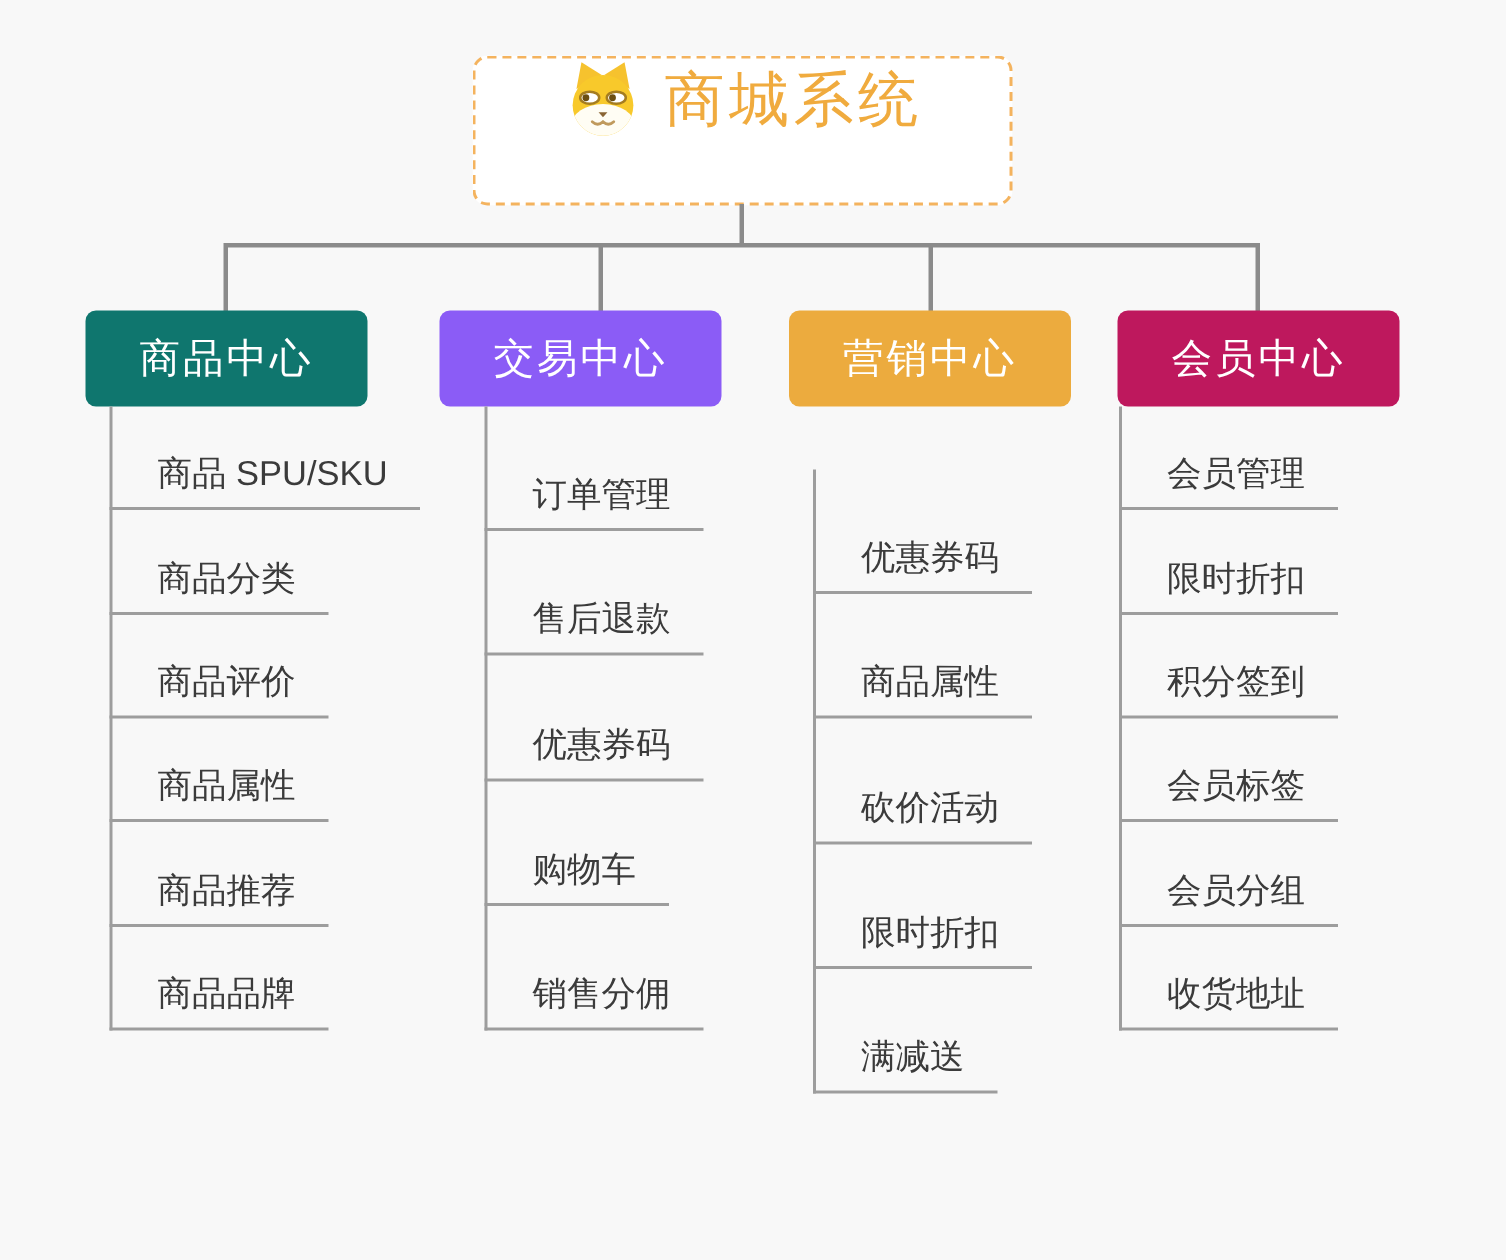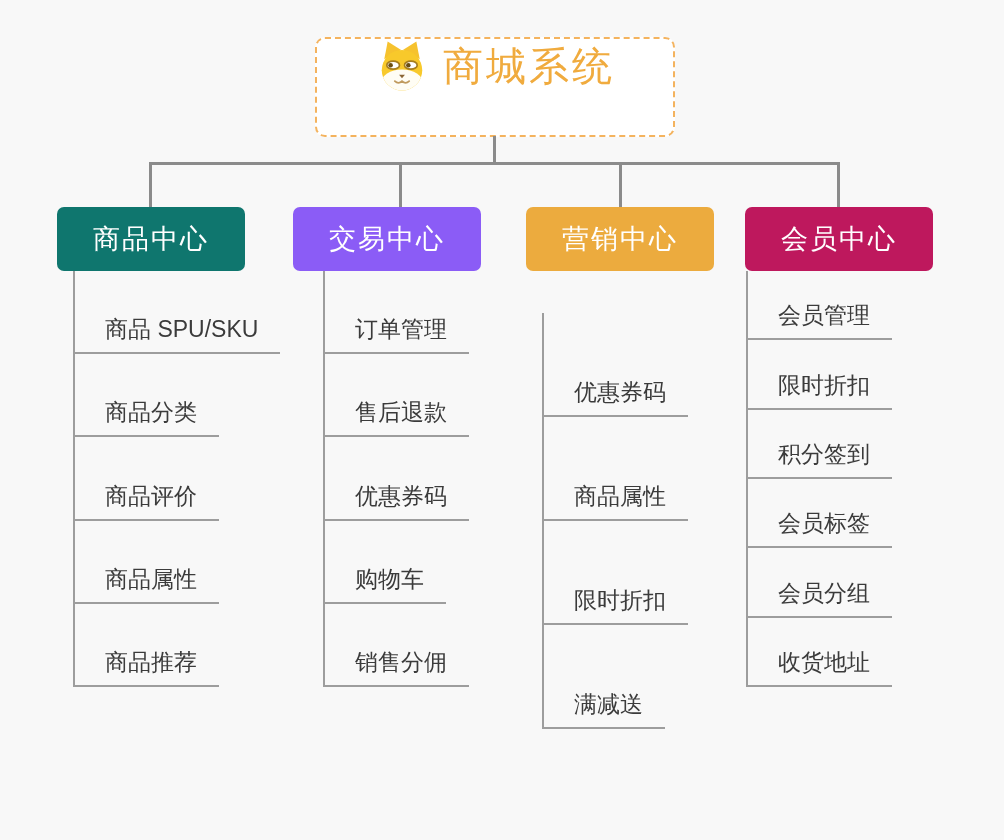--- a/index.html
+++ b/index.html
@@ -142,20 +142,23 @@
         </div>
       <div class="item">
           <span class="item-label">商品评价</span>
         </div>
       <div class="item">
           <span class="item-label">商品属性</span>
         </div>
       <div class="item">
           <span class="item-label">商品推荐</span>
         </div>
+      <div class="item">
+          <span class="item-label">商品品牌</span>
+        </div>
     </div>
   </div>
 
   <div class="branch b1">
     <div class="branch-box">
       <span>交易中心</span>
     </div>
     <div class="column">
       <div class="item">
           <span class="item-label">订单管理</span>
@@ -180,20 +183,23 @@
       <span>营销中心</span>
     </div>
     <div class="column">
       <div class="item">
           <span class="item-label">优惠券码</span>
         </div>
       <div class="item">
           <span class="item-label">商品属性</span>
         </div>
       <div class="item">
+          <span class="item-label">砍价活动</span>
+        </div>
+      <div class="item">
           <span class="item-label">限时折扣</span>
         </div>
       <div class="item">
           <span class="item-label">满减送</span>
         </div>
     </div>
   </div>
 
   <div class="branch b3">
     <div class="branch-box">

